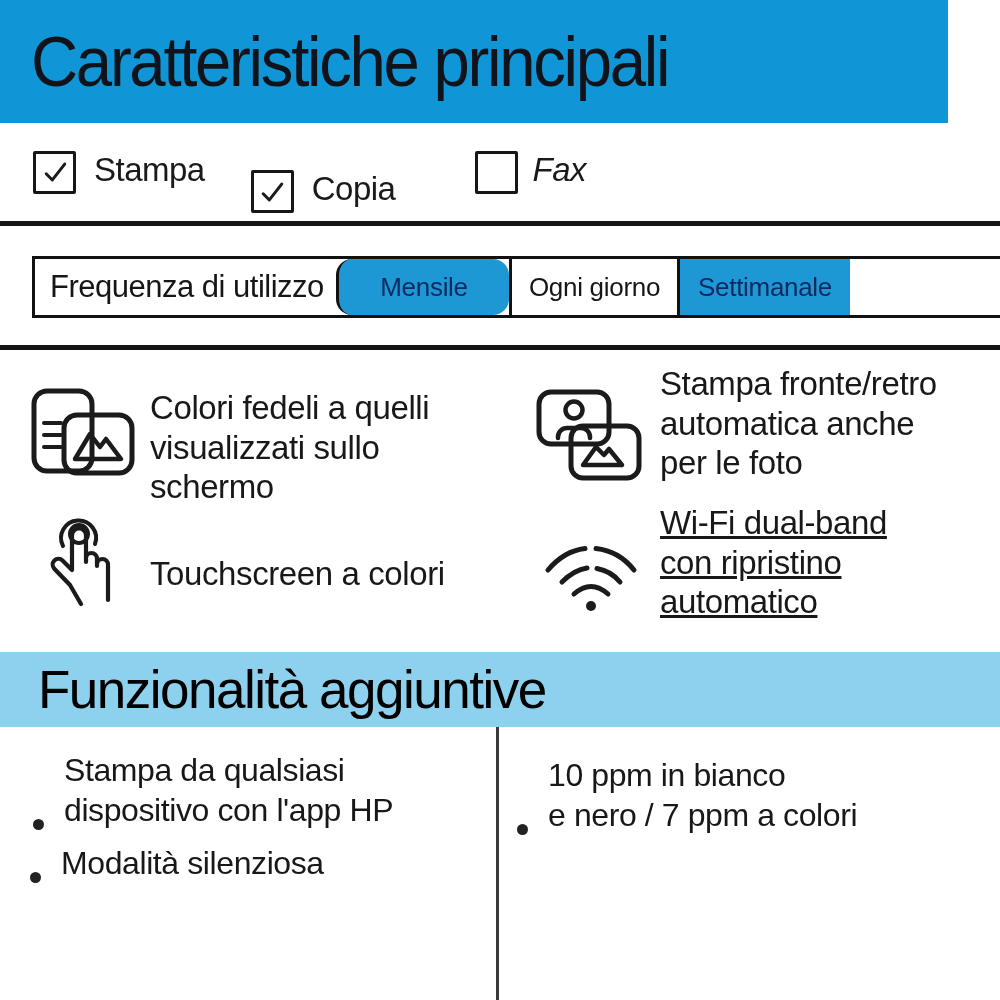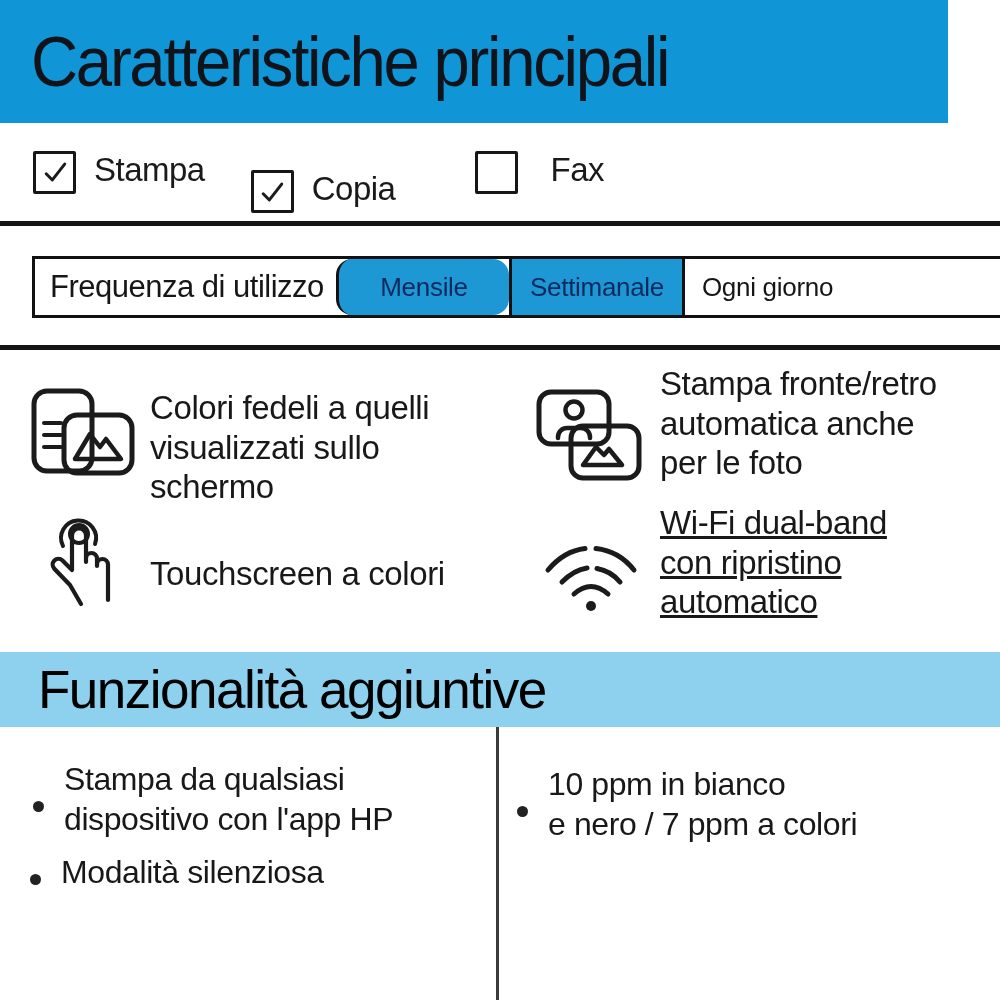--- a/index.html
+++ b/index.html
@@ -9,21 +9,21 @@
   
   .banner-top{position:absolute;left:0;top:0;width:948px;height:123px;background:#1095d6;display:flex;align-items:center;}
   .banner-top h1{margin:0 0 0 31px;font-size:71px;font-weight:500;letter-spacing:-2.5px;color:#10141a;transform:scaleX(0.92);transform-origin:left center;white-space:nowrap;}
 
   
   .fn-row{position:absolute;left:33px;top:149px;height:46px;display:flex;align-items:center;}
   .fn-item{display:flex;align-items:flex-start;}
   .fn-item .box{width:37px;height:37px;border:3.5px solid #161616;border-radius:2px;background:#fff;flex:none;display:flex;align-items:center;justify-content:center;}
   .fn-item .lbl{font-size:33px;letter-spacing:-0.5px;color:#1a1a1a;white-space:nowrap;}
   .m1{margin-right:46px;} .m2{margin-right:80px;margin-top:39px;} .m3{margin-right:9px;}
-  .g18{margin-left:18px;} .g12{margin-left:10px;} .g14{margin-left:32px;}
+  .g18{margin-left:18px;} .g12{margin-left:10px;} .g14{margin-left:14px;font-style:italic;}
 
   .hr{position:absolute;left:0;width:1000px;height:5px;background:#141414;}
   .hr1{top:221px;} .hr2{top:345px;}
 
   
   .freq{position:absolute;left:32px;top:256px;width:978px;height:62px;border:3px solid #111;display:flex;box-sizing:border-box;background:#fff;}
   .freq .cell{display:flex;align-items:center;justify-content:center;box-sizing:border-box;height:100%;}
   .freq .c-label{width:301px;justify-content:flex-start;padding-left:15px;font-size:31px;letter-spacing:-0.5px;color:#161616;white-space:nowrap;}
   .freq .c-opt{border-left:3px solid #111;font-size:26px;letter-spacing:-0.3px;}
   .freq .c2{width:173px;border-radius:16px;} .freq .c3{width:173px;} .freq .c4{width:168px;}
@@ -35,21 +35,21 @@
   .icon-box svg{display:block;width:100%;height:100%;}
   .ftext{position:absolute;font-size:33px;line-height:39.5px;letter-spacing:-0.4px;color:#181818;white-space:pre-line;}
   .ico{stroke:#1b1b1b;fill:none;stroke-linecap:round;stroke-linejoin:round;}
 
   
   .banner-2{position:absolute;left:0;top:652px;width:1000px;height:75px;background:#8ed1ee;display:flex;align-items:center;}
   .banner-2 h2{margin:0 0 0 38px;font-size:53px;font-weight:500;letter-spacing:-1.5px;color:#000000;white-space:nowrap;}
 
   
   .vdiv{position:absolute;left:496px;top:727px;width:3px;height:273px;background:#3a3a3a;}
-  .bullet{position:absolute;display:flex;align-items:center;margin-top:9px;}
+  .bullet{position:absolute;display:flex;align-items:flex-end;}
   .bullet .dot{width:11px;height:11px;border-radius:50%;background:#222;flex:none;}
   .bullet .btext{font-size:32px;line-height:40px;letter-spacing:-0.4px;color:#181818;white-space:pre-line;margin-left:20px;}
   .bullet .dot{margin-top:15px;}
   .b-l1{left:33px;top:750px;} .b-l2{left:30px;top:843px;} .b-r1{left:517px;top:755px;}
 </style>
 </head>
 <body>
 
 <div id="stage">
 
@@ -78,22 +78,22 @@
       <span class="box"></span>
       <span class="lbl g14">Fax</span>
     </div>
   </div>
 
   <div class="hr hr1"></div>
 
   <div class="freq">
     <div class="cell c-label">Frequenza di utilizzo</div>
     <div class="cell c-opt c2 hl">Mensile</div>
+    <div class="cell c-opt c4 plain">Ogni giorno</div>
     <div class="cell c-opt c3 hl">Settimanale</div>
-    <div class="cell c-opt c4 plain">Ogni giorno</div>
   </div>
 
   <div class="hr hr2"></div>
 
   <div class="icon-box" style="left:30px;top:388px;width:106px;height:94px;">
     <svg viewBox="0 0 106 94">
       <rect class="ico" x="4" y="3" width="58" height="80" rx="13" stroke-width="5"></rect>
       <line class="ico" x1="14" y1="35" x2="31" y2="35" stroke-width="4"></line>
       <line class="ico" x1="14" y1="47" x2="31" y2="47" stroke-width="4"></line>
       <line class="ico" x1="14" y1="59" x2="31" y2="59" stroke-width="4"></line>

